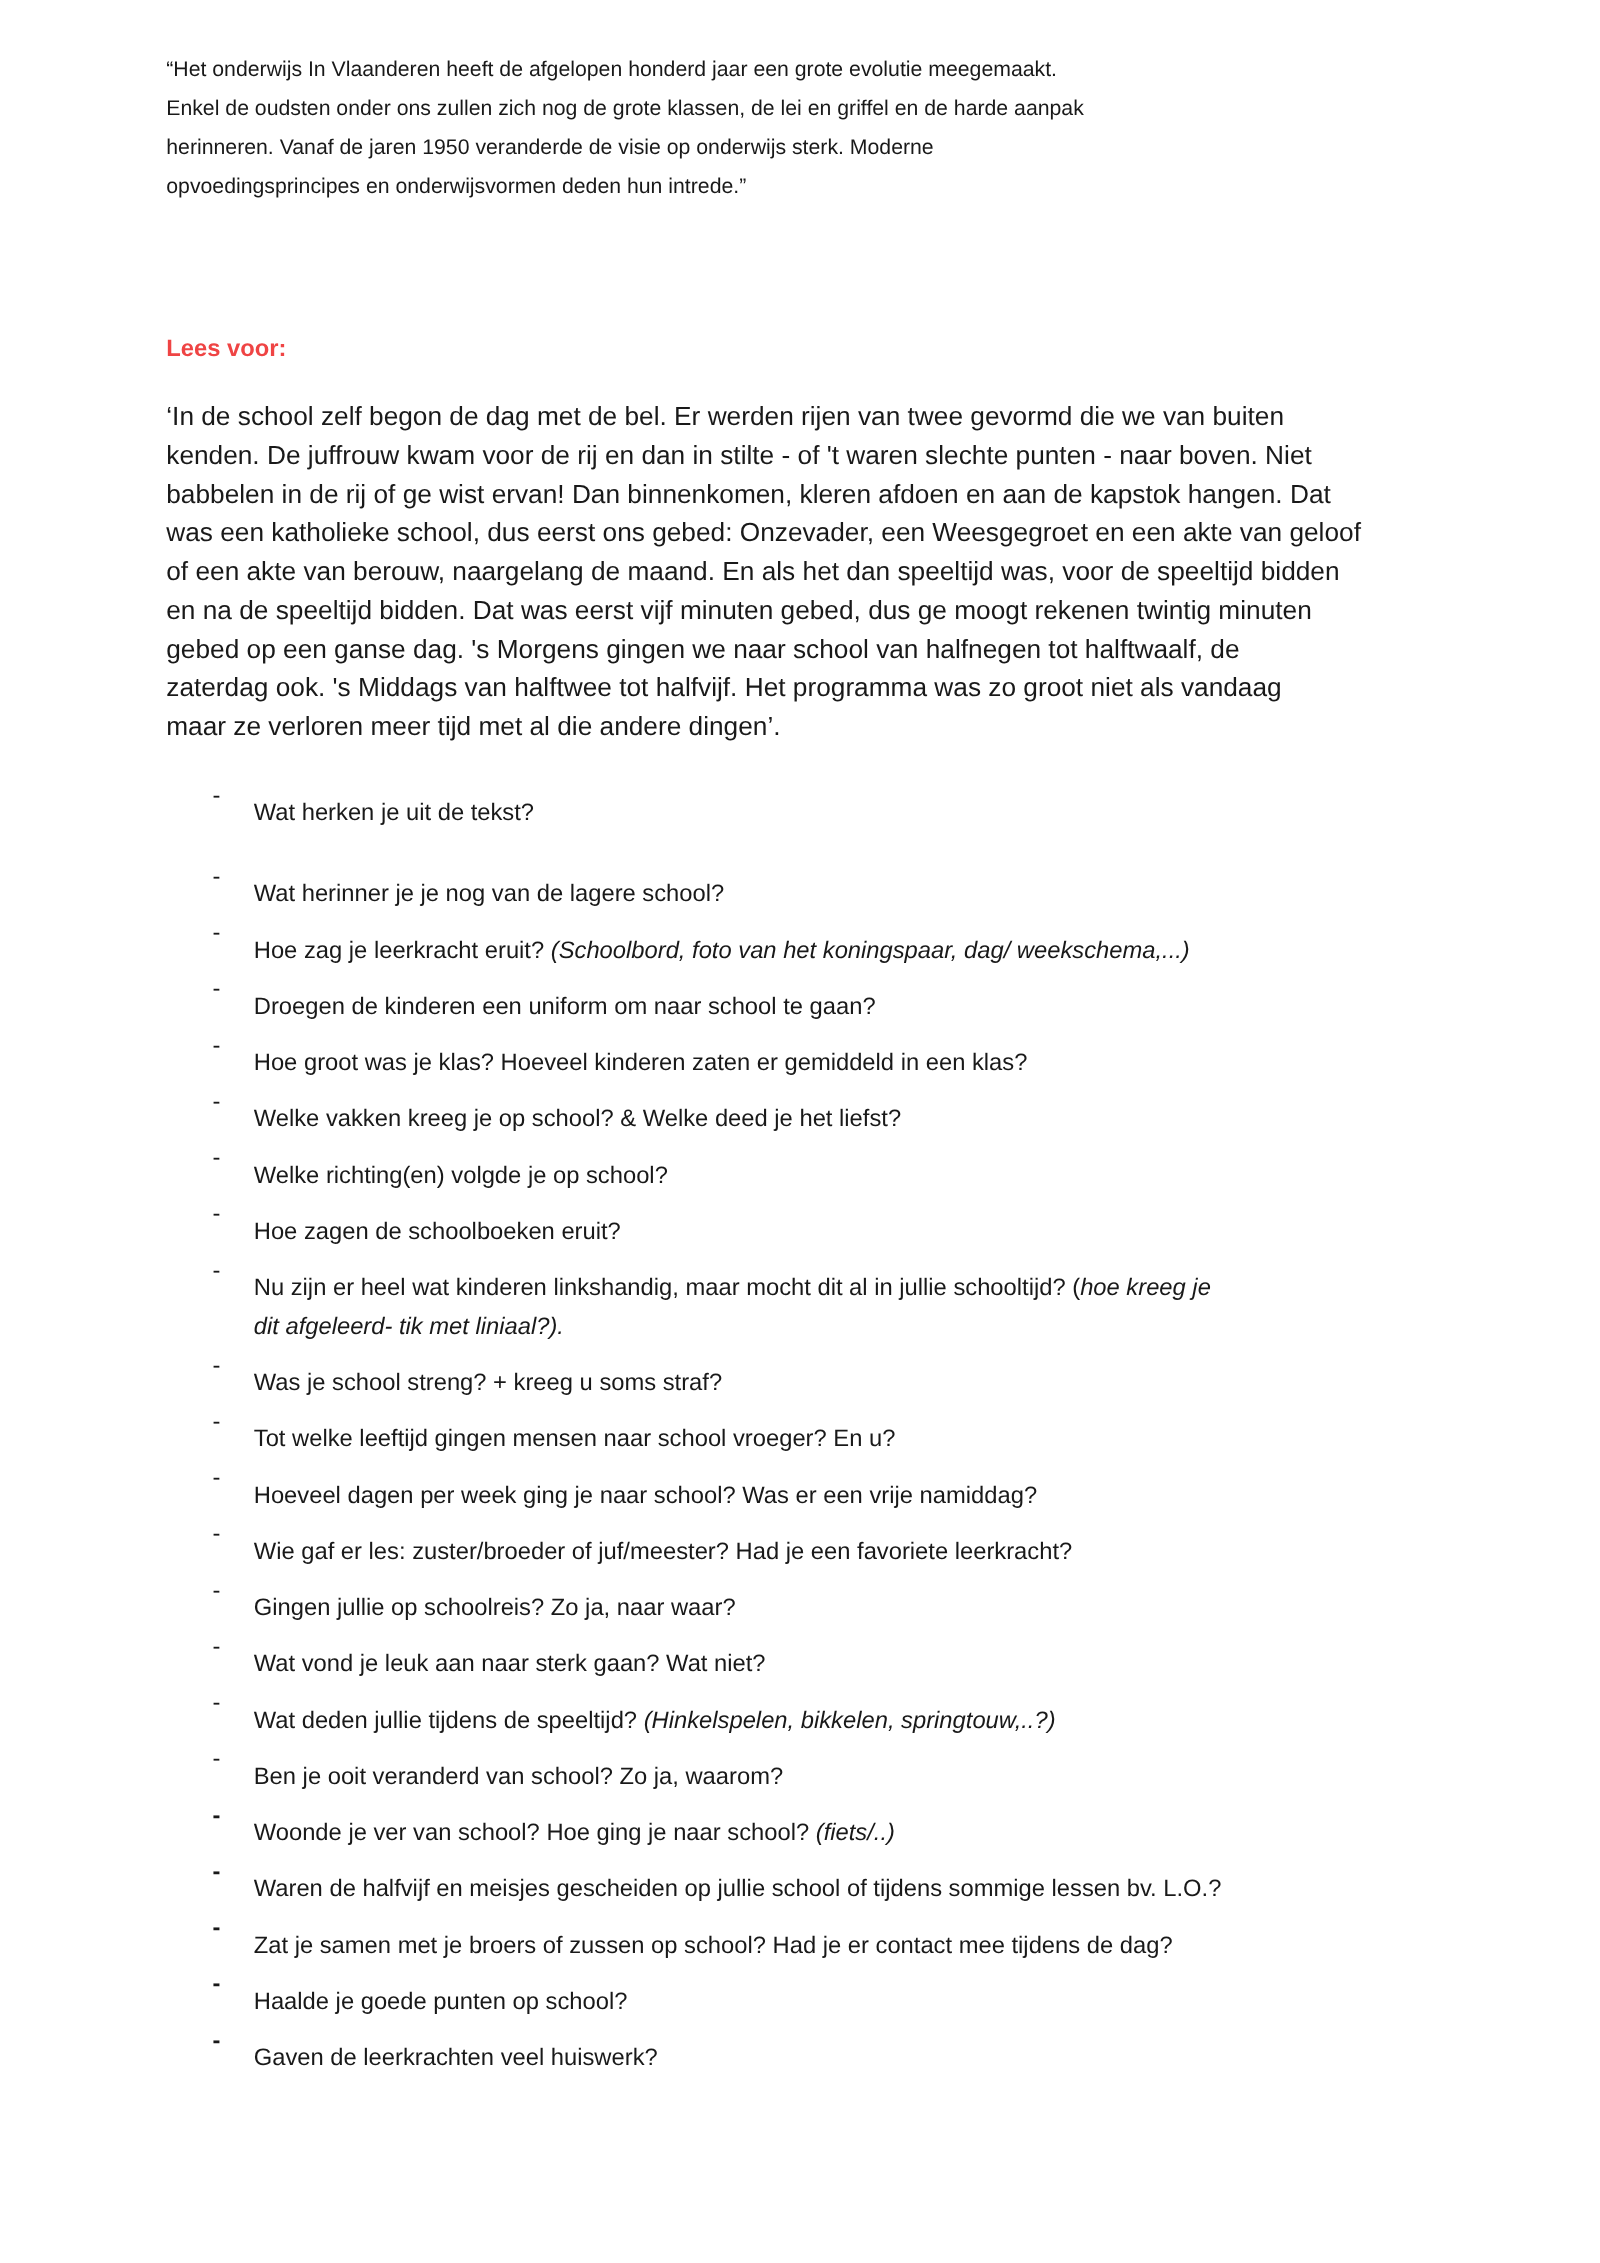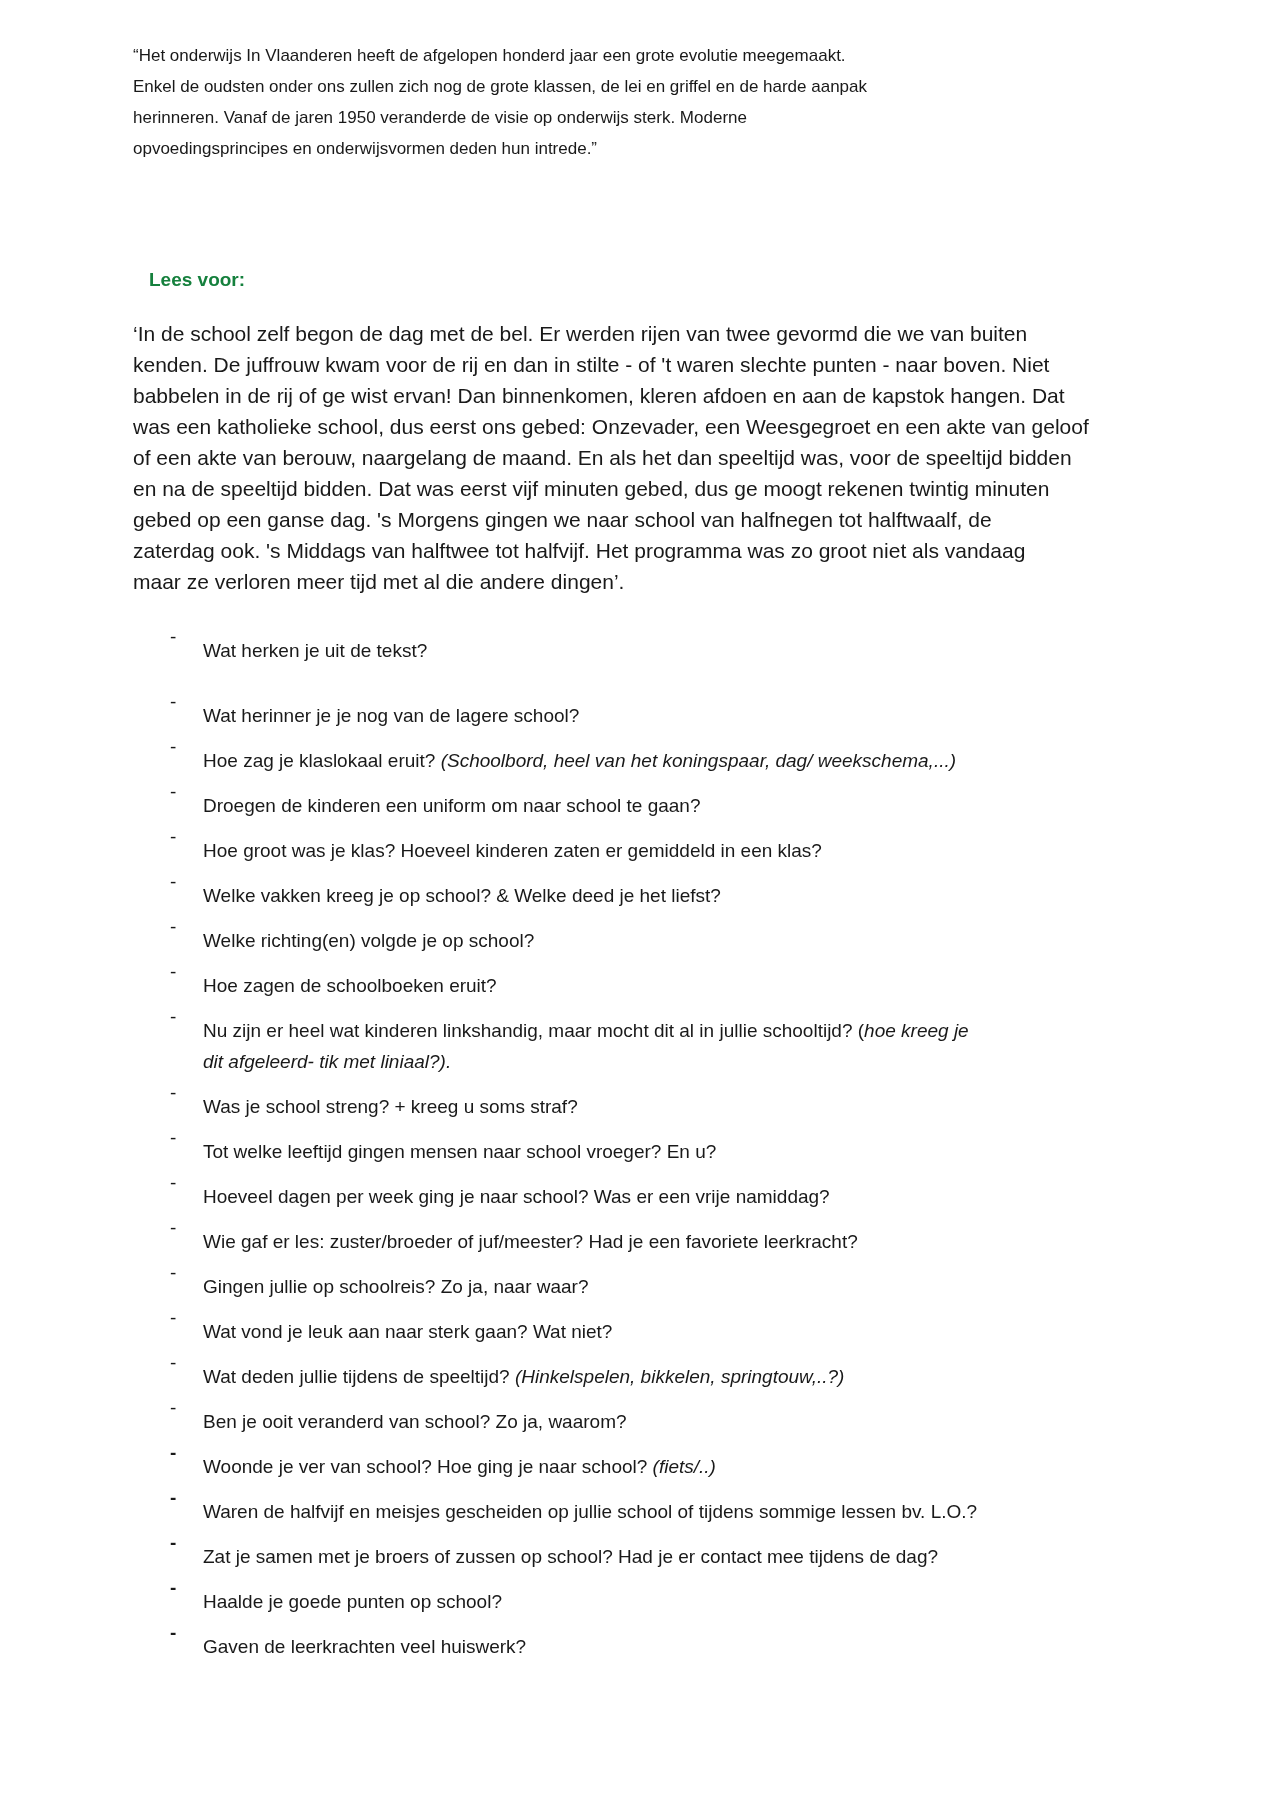--- a/index.html
+++ b/index.html
@@ -27,25 +27,25 @@
     letter-spacing: -0.5px;
     color: #111111;
   }
   p.intro {
     margin: 40px 0 0 0;
     font-size: 17px;
     line-height: 31px;
     white-space: pre-line;
   }
   h2.sub-heading {
-    margin: 16px;
+    margin: 0;
     font-size: 19px;
     line-height: 26px;
     font-weight: 700;
-    color: #15803d;
+    color: #ef4444;
   }
   h2.lees-voor { margin-top: 103px; }
   p.quote {
     margin: 25px 0 0 0;
     font-size: 21px;
     line-height: 31px;
     white-space: pre-line;
   }
   .li {
     display: flex;
@@ -97,21 +97,21 @@
   </div>
 
 
   <div class="questions" id="questions">
       <div class="li">
         <span class="bullet">-</span>
         <span class="li-text"><span>Wat herinner je je nog van de lagere school?</span></span>
       </div>
       <div class="li">
         <span class="bullet">-</span>
-        <span class="li-text"><span>Hoe zag je klaslokaal eruit? </span><span class="it">(Schoolbord, heel van het koningspaar, dag/ weekschema,...)</span></span>
+        <span class="li-text"><span>Hoe zag je leerkracht eruit? </span><span class="it">(Schoolbord, foto van het koningspaar, dag/ weekschema,...)</span></span>
       </div>
       <div class="li">
         <span class="bullet">-</span>
         <span class="li-text"><span>Droegen de kinderen een uniform om naar school te gaan?</span></span>
       </div>
       <div class="li">
         <span class="bullet">-</span>
         <span class="li-text"><span>Hoe groot was je klas? Hoeveel kinderen zaten er gemiddeld in een klas?</span></span>
       </div>
       <div class="li">

